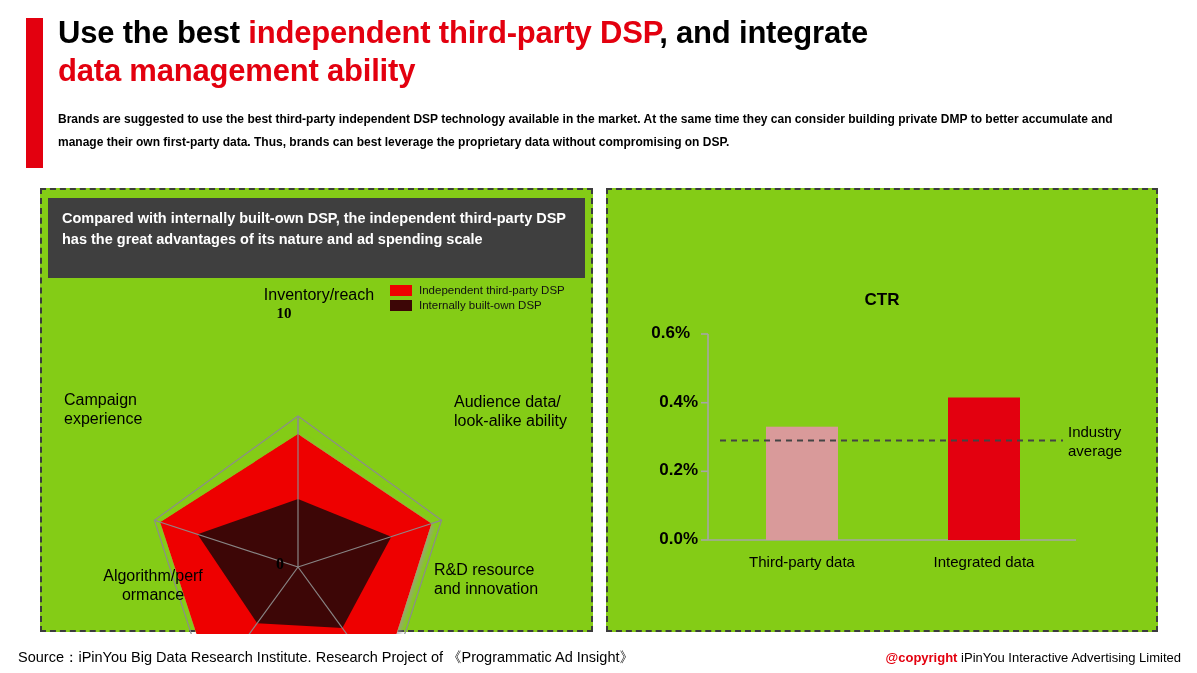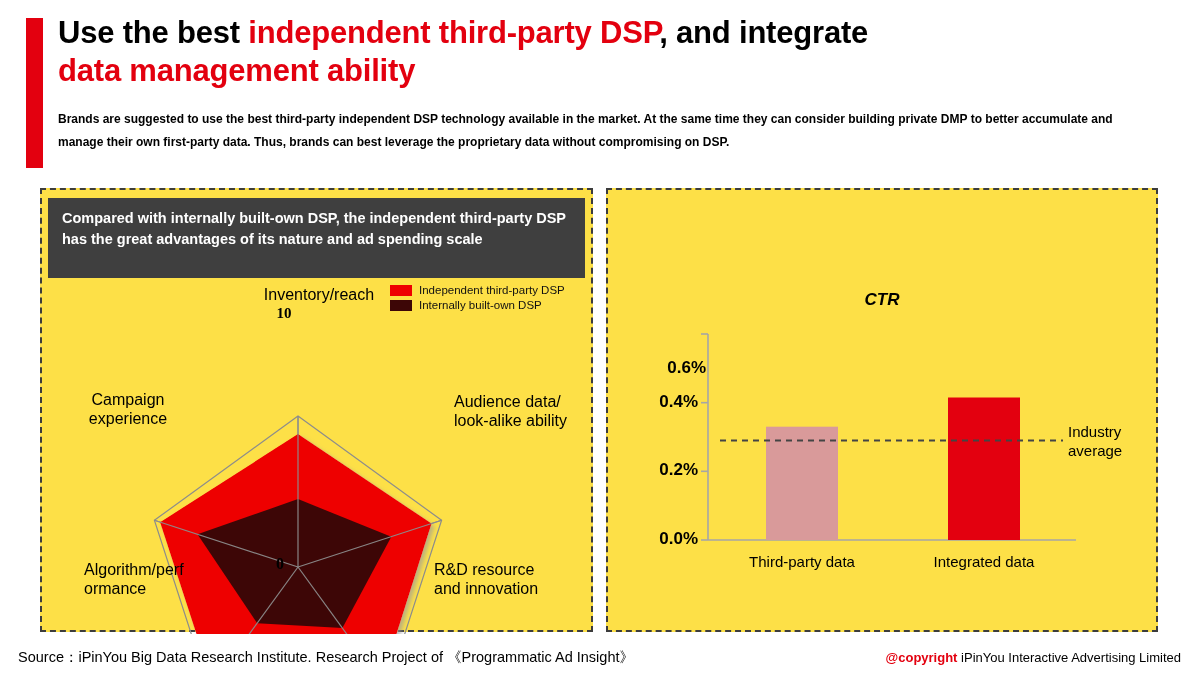--- a/index.html
+++ b/index.html
@@ -49,21 +49,21 @@
     font-size: 12px;
     font-weight: bold;
     line-height: 23px;
     color: #000000;
   }
 
   
   .panel {
     position: absolute;
     border: 2px dashed #3c3c3c;
-    background: #fde047;
+    background: #84cc16;
     box-sizing: border-box;
   }
   #panel-left  { left: 40px;  top: 188px; width: 553px; height: 444px; }
   #panel-right { left: 606px; top: 188px; width: 552px; height: 444px; }
 
   .panel-header {
     position: absolute;
     left: 6px;
     top: 8px;
     right: 6px;
@@ -115,34 +115,33 @@
     position: absolute;
     font-size: 16px;
     line-height: 19px;
     color: #000000;
   }
   #lbl-inventory { left: 182px; top: 3px; width: 190px; text-align: center; }
   #lbl-scale-max { left: 182px; top: 22px; width: 120px; text-align: center;
                    font-weight: bold; font-size: 15px; font-family: "Liberation Serif", serif; }
   #lbl-audience  { left: 412px; top: 110px; width: 150px; text-align: left; }
   #lbl-rd        { left: 392px; top: 278px; width: 160px; text-align: left; }
-  #lbl-algorithm { left: 42px;  top: 278px; width: 138px; text-align: left; }
-  #lbl-campaign  { left: 22px;  top: 108px; width: 128px; text-align: center; }
+  #lbl-algorithm { left: 42px;  top: 284px; width: 138px; text-align: center; }
+  #lbl-campaign  { left: 22px;  top: 108px; width: 128px; text-align: left; }
 
   
   #bar-title {
     position: absolute;
     left: 0;
     top: 8px;
     width: 100%;
     text-align: center;
     font-size: 17px;
     font-weight: bold;
     color: #000000;
-    font-style: italic;
   }
   .ytick {
     position: absolute;
     width: 62px;
     text-align: right;
     font-size: 17px;
     font-weight: bold;
     color: #000000;
   }
   .xtick {
@@ -283,21 +282,21 @@
           <rect x="340" y="115.5" width="72" height="142.5" fill="#e3000f"></rect>
         </g>
       <g id="bar-annotation">
           <line x1="112" y1="158.4" x2="455" y2="158.4" stroke="#444444" stroke-width="2" stroke-dasharray="6,5"></line>
         </g>
     </svg>
 
     <div class="ytick" id="yt0" style="left: 28px; top: 247px;">0.0%</div>
     <div class="ytick" id="yt1" style="left: 28px; top: 178.333px;">0.2%</div>
     <div class="ytick" id="yt2" style="left: 28px; top: 109.667px;">0.4%</div>
-    <div class="ytick" id="yt3" style="left: 36px; top: 41px; margin-top: 35px;">0.6%</div>
+    <div class="ytick" id="yt3" style="left: 20px; top: 41px;">0.6%</div>
 
     <div class="xtick" id="xt0" style="left: 104px; top: 270px; width: 180px;">
       <div>Third-party data</div>
     </div>
     <div class="xtick" id="xt1" style="left: 286px; top: 270px; width: 180px;">
       <div>Integrated data</div>
     </div>
 
     <div id="industry-label" style="top: 140.433px;">
       <div>Industry</div>

